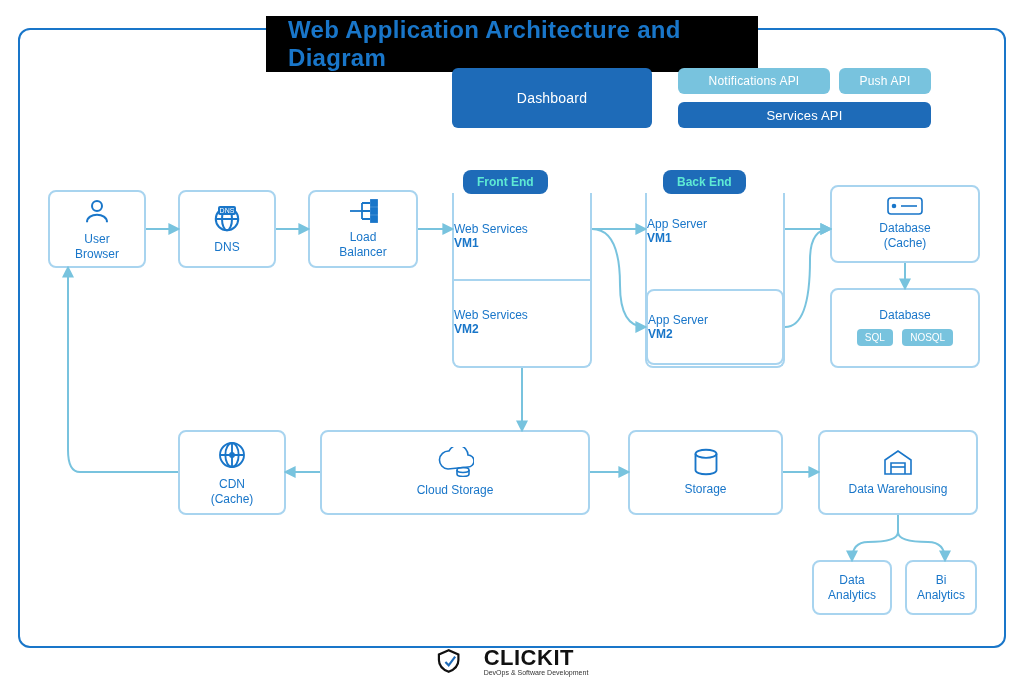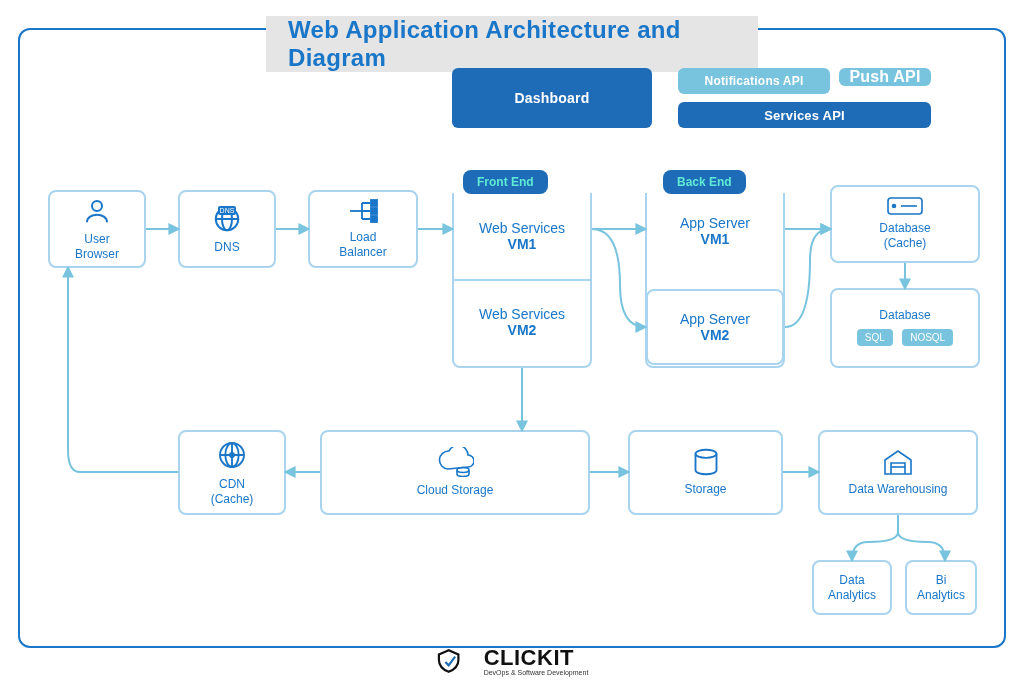--- a/index.html
+++ b/index.html
@@ -1,44 +1,44 @@
 <!DOCTYPE html>
 <html><head>
 <meta charset="utf-8">
 <style>
   *{box-sizing:border-box;margin:0;padding:0;font-family:Arial,Helvetica,sans-serif}
   body{width:1024px;height:700px;position:relative;background:#fff}
   .frame{position:absolute;left:18px;top:28px;width:988px;height:620px;border:2px solid #1976c9;border-radius:12px}
-  .title{position:absolute;left:50%;top:-14px;transform:translateX(-50%);background:#e5e5e5;padding:0 22px;color:#1976c9;font-size:24px;font-weight:600;letter-spacing:.3px}
+  .title{position:absolute;left:50%;top:-14px;transform:translateX(-50%);background:#000000;padding:0 22px;color:#1976c9;font-size:24px;font-weight:600;letter-spacing:.3px}
   .node{position:absolute;border:2px solid #a8d4ef;border-radius:8px;background:#fff;display:flex;flex-direction:column;align-items:center;justify-content:center;color:#1976c9;font-size:12px;text-align:center;padding:4px 20px}
   .node .lbl{margin-top:6px;line-height:1.25}
-  .pill{position:absolute;color:#fff;font-weight:700;display:flex;align-items:center;justify-content:center;border-radius:6px;font-size:14px;letter-spacing:.2px}
+  .pill{position:absolute;color:#fff;font-weight:400;display:flex;align-items:center;justify-content:center;border-radius:6px;font-size:14px;letter-spacing:.2px}
   .dark {background:#1e6bb8}
   .light{background:#78c3de}
   .group-head{position:absolute;background:#1e6bb8;color:#5eead4;font-weight:700;font-size:12px;padding:5px 14px;border-radius:8px}
   .group{position:absolute;border:2px solid #a8d4ef;border-top:none;border-radius:0 0 8px 8px}
-  .cell{position:absolute;left:0;right:0;display:flex;flex-direction:column;align-items:center;justify-content:center;color:#1976c9;font-size:14px;text-align:center}
+  .cell{position:absolute;left:0;right:0;display:flex;flex-direction:column;align-items:flex-start;justify-content:center;color:#1976c9;font-size:12px;text-align:center}
   .cell b{color:#1976c9;font-weight:700}
   .divider{position:absolute;left:0;right:0;height:0;border-top:2px solid #a8d4ef}
   .tag{display:inline-block;background:#78c3de;color:#fff;font-size:10px;font-weight:400;padding:3px 8px;border-radius:4px;margin:2px 3px}
   svg.arrows{position:absolute;left:0;top:0;width:988px;height:620px;pointer-events:none}
   .ic{display:block}
   .logo{position:absolute;left:50%;bottom:-30px;transform:translateX(-50%);display:flex;align-items:center;gap:22px;color:#111;font-weight:800;font-size:22px;letter-spacing:.5px}
   .logo small{display:block;font-size:7px;font-weight:400;letter-spacing:0;color:#333;margin-top:-2px}
 </style>
 </head>
 <body>
 
 <div class="frame">
 
   <div class="title">Web Application Architecture and Diagram</div>
 
   <div class="pill dark" style="left:432px;top:38px;width:200px;height:60px">Dashboard</div>
   <div class="pill light" style="left:658px;top:38px;width:152px;height:26px;font-size:12px">Notifications API</div>
-  <div class="pill light" style="left:819px;top:38px;width:92px;height:18px;font-size:16px">Push API</div>
+  <div class="pill light" style="left:819px;top:38px;width:92px;height:26px;font-size:12px">Push API</div>
   <div class="pill dark" style="left:658px;top:72px;width:253px;height:26px;font-size:13px">Services API</div>
 
   <div class="node" style="left:28px;top:160px;width:98px;height:78px">
     <svg class="ic" width="30" height="30" viewBox="0 0 24 24" fill="none" stroke="#1976c9" stroke-width="1.6">
         <circle cx="12" cy="8" r="4"></circle>
         <path d="M4 21c0-4 4-6 8-6s8 2 8 6"></path>
       </svg>
     <div class="lbl">User Browser</div>
   </div>
 

